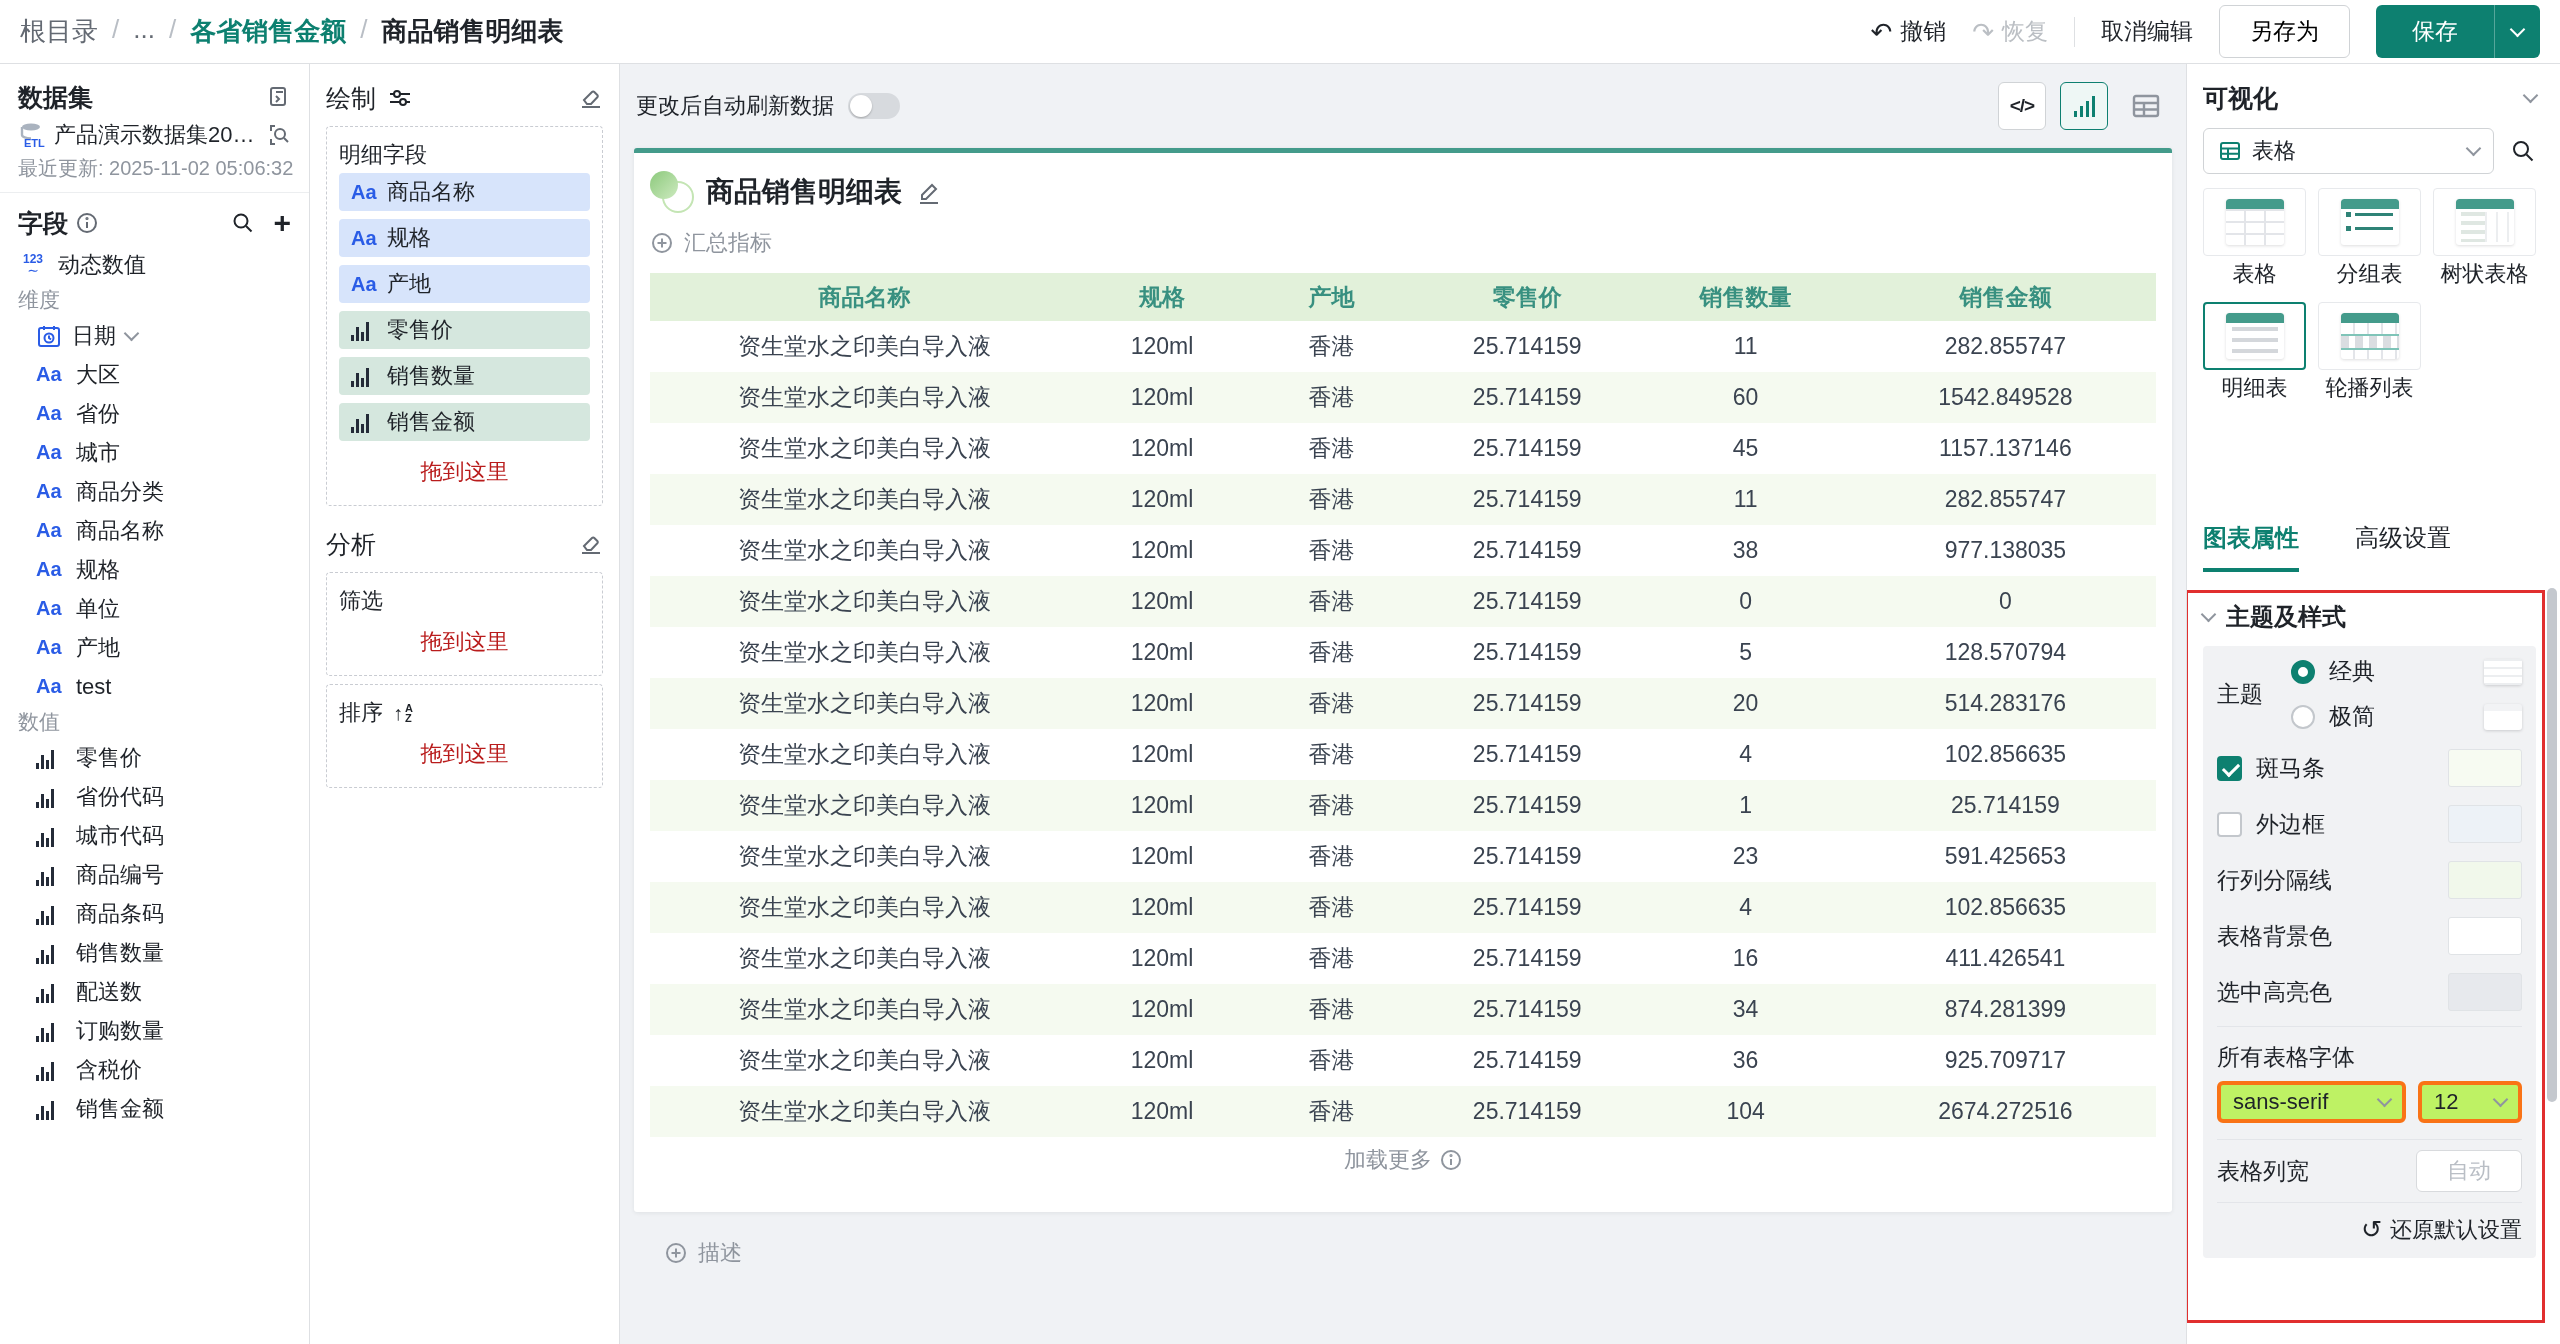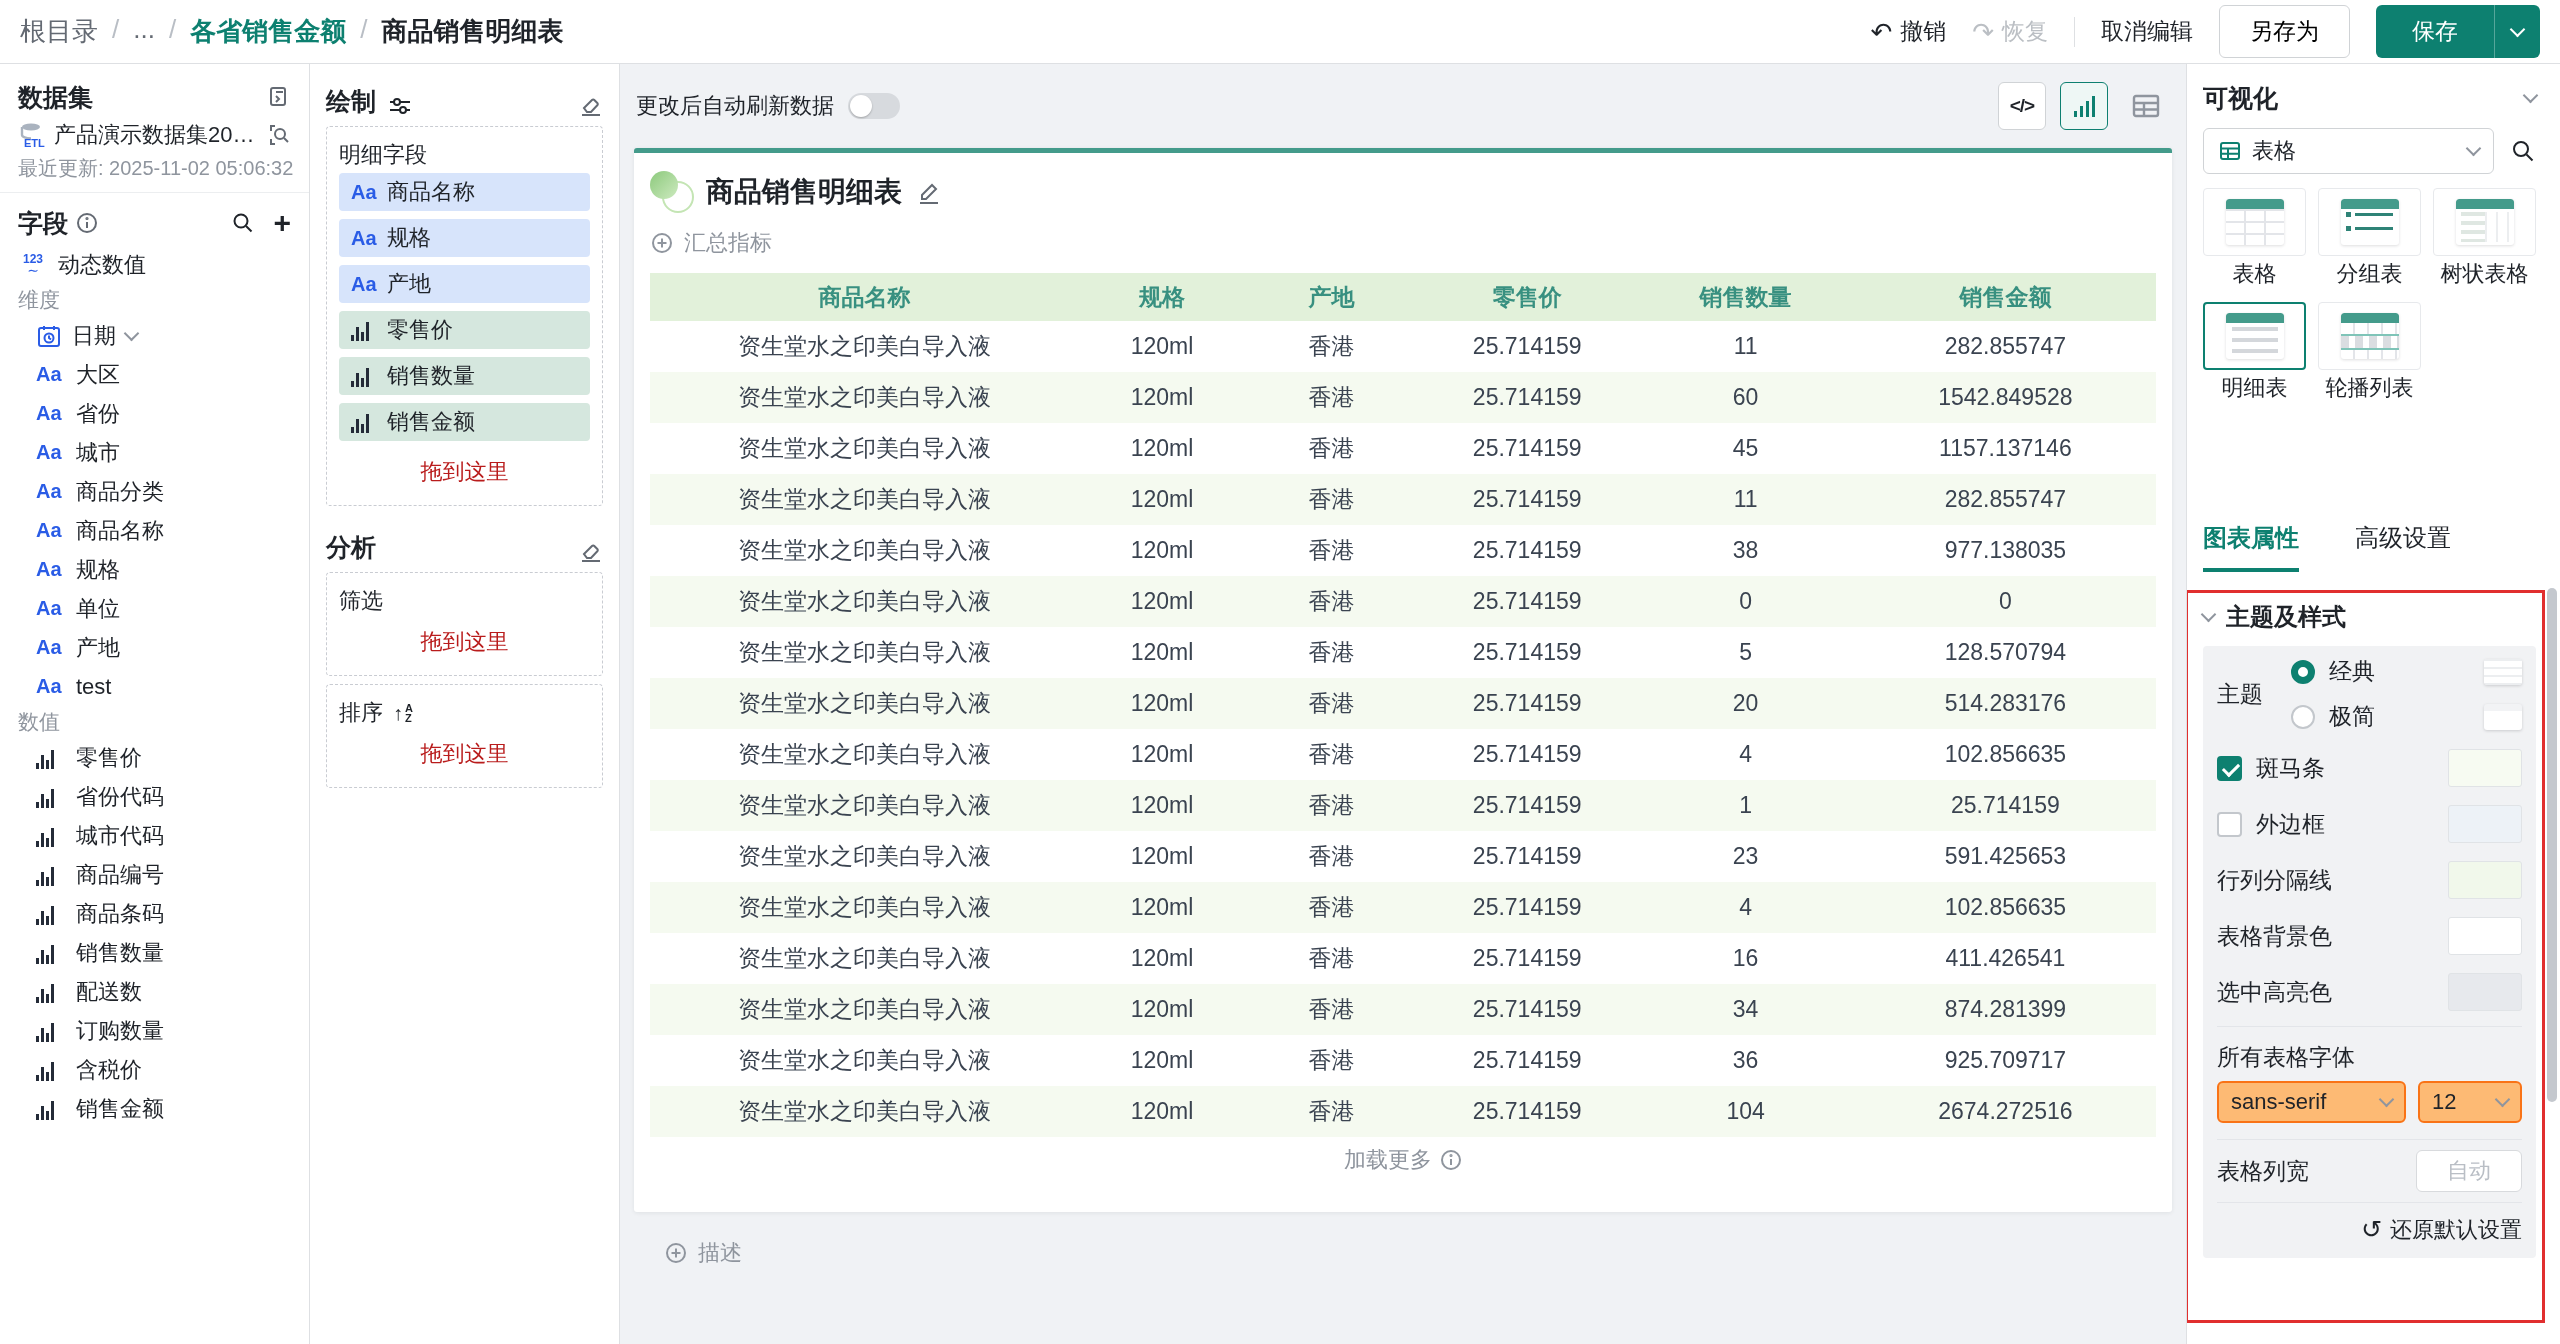--- a/index.html
+++ b/index.html
@@ -52,21 +52,21 @@
   .aa{color:var(--dim-blue); font-weight:bold; font-size:20px; width:30px; flex:0 0 auto;}
   .dyn-ico{display:flex; flex-direction:column; width:30px; color:var(--dim-blue); flex:0 0 auto; align-items:center;}
   .dyn-ico b{font-size:12px; line-height:11px;}
   .dyn-ico i{font-style:normal; font-size:14px; line-height:10px;}
   .bars{width:30px; height:22px; display:flex; align-items:flex-end; gap:2px; flex:0 0 auto; justify-content:flex-start;}
   .bars span{width:3px; background:#242b38; display:block;}
   .bars .b1{height:6px;} .bars .b2{height:14px;} .bars .b3{height:9px;} .bars .b4{height:19px;}
 
   
   .draw-panel{width:310px; background:#fff; border-right:1px solid var(--line); padding:14px 16px; overflow:hidden;}
-  .dp-h{display:flex; align-items:flex-end; gap:12px; font-size:25px; font-weight:bold; height:40px;}
+  .dp-h{display:flex; align-items:center; gap:12px; font-size:25px; font-weight:normal; height:40px;}
   .dp-h .sp{margin-left:auto;}
   .dash-box{border:1px dashed #c9ccd2; border-radius:4px; padding:10px 12px; margin-top:8px;}
   .db-label{font-size:22px; color:var(--ink); height:36px; display:flex; align-items:center; gap:10px;}
   .pill{display:flex; align-items:center; gap:10px; height:38px; border-radius:4px; background:#d7e4fb; padding:0 12px; margin-bottom:8px; font-size:22px; cursor:grab;}
   .pill .aa{width:26px;}
   .pill .bars{width:26px; display:none;}
   .pill.measure{background:#d5e7de;}
   .pill.measure .bars{display:flex;}
   .drop-ph{color:#b91c1c; text-align:center; height:46px; line-height:46px; font-size:22px;}
   .an-h{margin-top:18px;}
@@ -135,21 +135,21 @@
   .mini-thumb.minimal{border-top:7px solid #f2f3f5;}
   .swatch-dots{margin-left:auto; display:flex; gap:18px;}
   .cdot{width:26px; height:26px; border-radius:50%; cursor:pointer;}
   .checkbox{width:25px; height:25px; border-radius:4px; border:2px solid #c3c7cc; background:#fff; margin-right:14px; position:relative; cursor:pointer; flex:0 0 auto;}
   .checkbox.on{background:var(--primary); border-color:var(--primary);}
   .checkbox.on::after{content:""; position:absolute; left:7px; top:2px; width:7px; height:13px; border-right:3px solid #fff; border-bottom:3px solid #fff; transform:rotate(45deg);}
   .swatch{width:74px; height:38px; border:1px solid #e0e3e6; border-radius:3px;}
   .font-sec{border-top:1px solid #e3e5e9; margin-top:6px; padding-top:10px;}
   .font-lbl{height:40px; display:flex; align-items:center; font-size:23px;text-align:right;}
   .font-ctrls{display:flex; gap:12px; padding:4px 0 16px;}
-  .selbox{height:42px; border:2px solid #f97316; border-radius:6px; background:#fdba74; display:flex; align-items:center; padding:0 12px; gap:10px; cursor:pointer; font-size:22px;}
+  .selbox{height:42px; border:4px solid #f97316; border-radius:6px; background:#bef264; display:flex; align-items:center; padding:0 12px; gap:10px; cursor:pointer; font-size:22px;}
   .selbox.grow{flex:1;}
   .selbox .chev{margin-left:auto;}
   .selbox.sz{width:104px;}
   .cw-row{border-top:1px solid #e3e5e9; padding:10px 0;}
   .cw-input{width:106px; height:42px; border:1px solid #d8dadd; border-radius:6px; background:#fff; color:#b9bec5; display:flex; align-items:center; justify-content:center; font-size:22px;}
   .reset-row{border-top:1px solid #e3e5e9; height:54px; display:flex; align-items:center; justify-content:flex-end; gap:8px; font-size:22px; cursor:pointer;}
   .reset-row .g{font-size:25px;}
   .annotation-box{position:absolute; left:-2px; top:526px; width:360px; height:733px; border:3px solid var(--annotation); pointer-events:none; z-index:9;}
   .scroll-thumb{position:absolute; right:3px; top:524px; width:10px; height:514px; border-radius:5px; background:#c4c8ce;}
   svg{display:block;}

